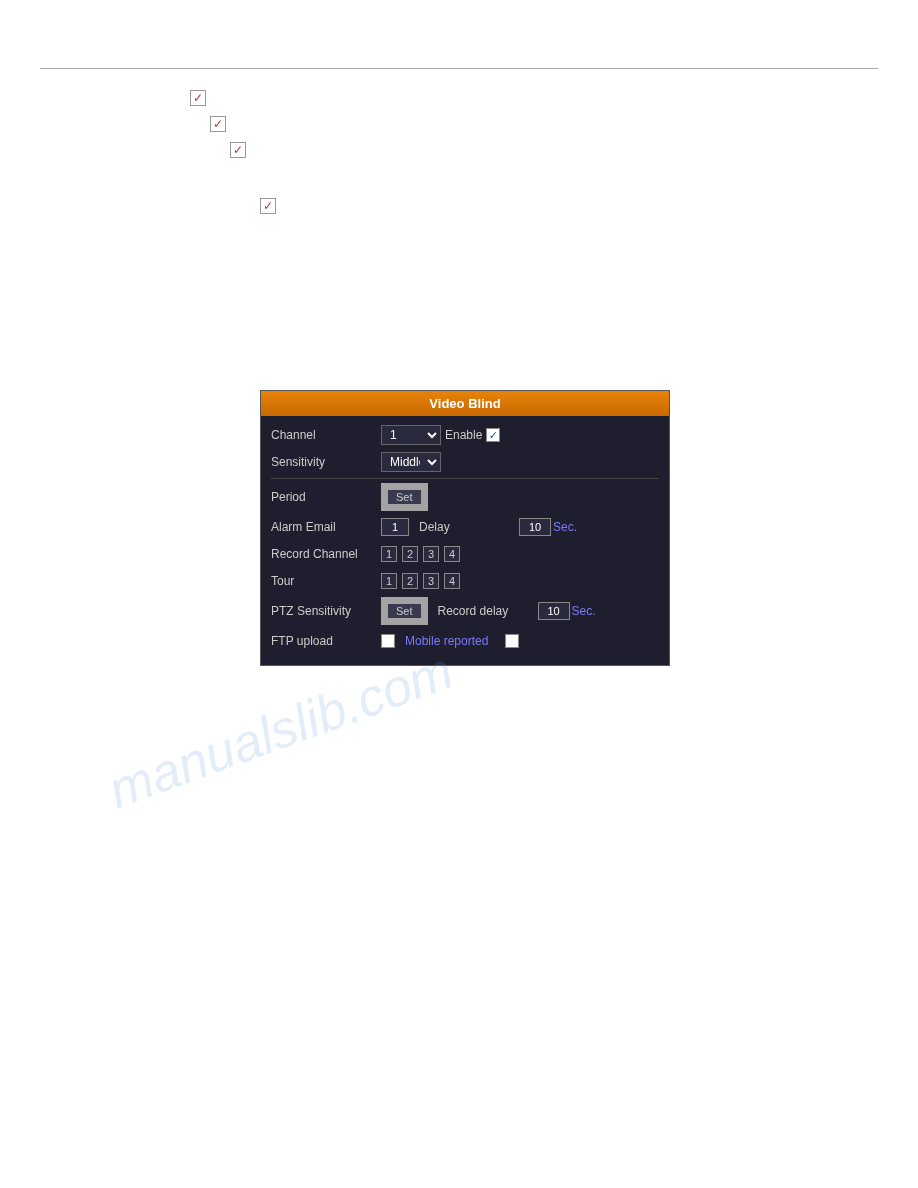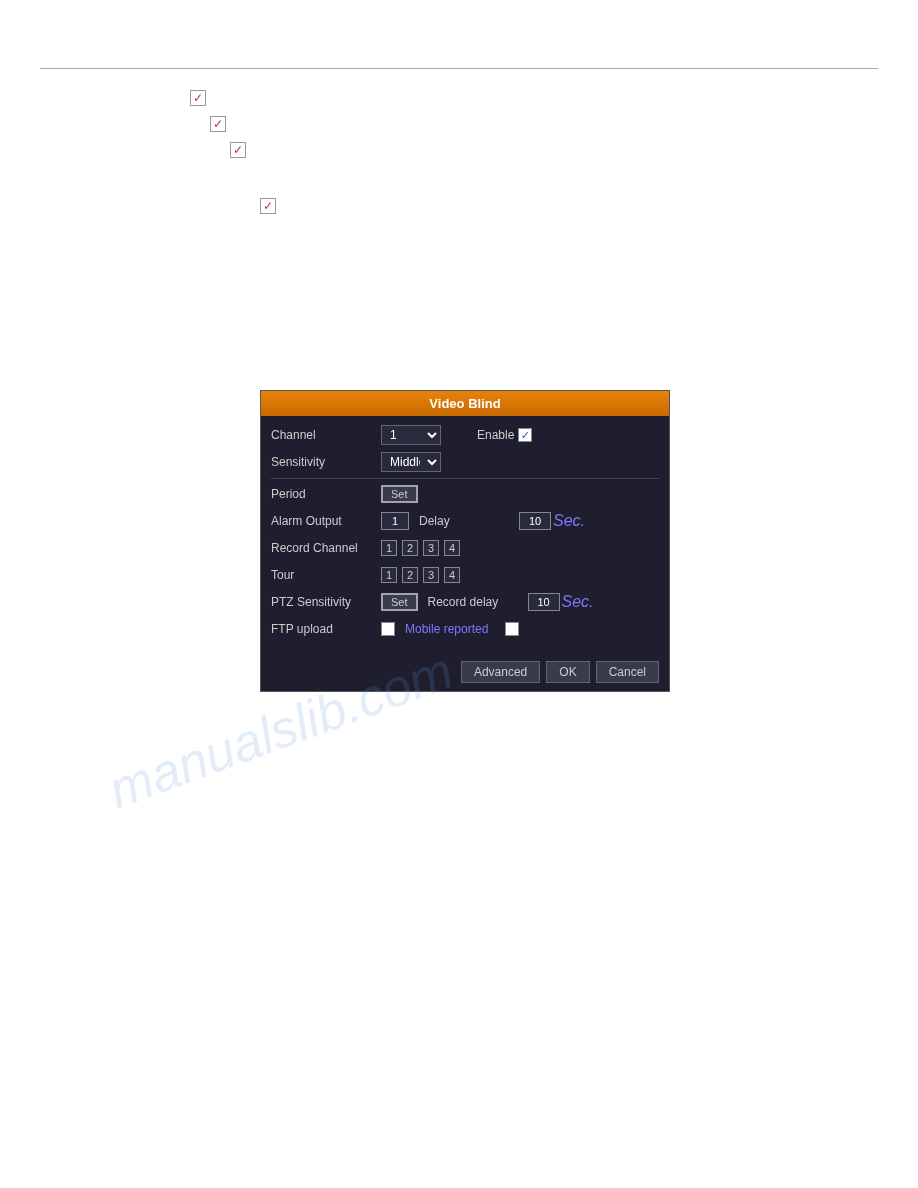--- a/index.html
+++ b/index.html
@@ -124,21 +124,21 @@
     }
 
     .cb-checked::after {
       content: '✓';
       font-size: 11px;
       color: #1a5fb4;
     }
 
     .set-btn {
       background: #3a3a4e;
-      border: 2px solid #a3a3a3;
+      border: 7px solid #a3a3a3;
       color: #ccc;
       font-size: 11px;
       padding: 1px 8px;
       cursor: pointer;
     }
 
     .num-box {
       width: 28px;
       height: 18px;
       border: 1px solid #888;
@@ -159,23 +159,22 @@
       color: #ccc;
       display: inline-flex;
       align-items: center;
       justify-content: center;
       font-size: 11px;
       margin-right: 1px;
     }
 
     .sec-text {
       color: #7a7aff;
-      font-size: 16px;
+      font-size: 12px;
       margin-left: 2px;
-      font-style: italic;
     }
 
     .blue-link {
       color: #7a7aff;
       font-size: 12px;
     }
 
     .right-label {
       width: 100px;
       font-size: 12px;
@@ -242,21 +241,21 @@
     <div class="dialog-row">
       <div class="dialog-label">Channel</div>
       <div class="dialog-control">
         <select class="select-box">
           <option>1</option>
           <option>2</option>
           <option>3</option>
           <option>4</option>
         </select>
       </div>
-      <div style="flex:1; display:flex; align-items:center; padding-left:36px;">
+      <div style="flex:1; display:flex; align-items:center; padding-left:4px;">
         <span class="enable-label">Enable</span>
         <div class="cb-small cb-checked"></div>
       </div>
     </div>
 
     <div class="dialog-row">
       <div class="dialog-label">Sensitivity</div>
       <div class="dialog-control">
         <select class="select-box">
           <option>Middle</option>
@@ -267,21 +266,21 @@
     </div>
 
     <hr class="dialog-separator">
 
     <div class="dialog-row">
       <div class="dialog-label">Period</div>
       <button class="set-btn">Set</button>
     </div>
 
     <div class="dialog-row">
-      <div class="dialog-label">Alarm Output</div>
+      <div class="dialog-label">Alarm Email</div>
       <div class="dialog-control">
         <div class="num-box">1</div>
       </div>
       <div style="flex:1; display:flex; align-items:center; padding-left:10px;">
         <span class="right-label">Delay</span>
         <div class="num-box" style="width:32px;">10</div>
         <span class="sec-text">Sec.</span>
       </div>
     </div>
 
@@ -321,20 +320,15 @@
       <div class="dialog-label">FTP upload</div>
       <div class="cb-small"></div>
       <div style="flex:1; display:flex; align-items:center; padding-left:10px;">
         <span class="blue-link" style="width:100px;">Mobile reported</span>
         <div class="cb-small"></div>
       </div>
     </div>
 
   </div>
 
-  <div class="dialog-footer">
-    <button class="footer-btn">Advanced</button>
-    <button class="footer-btn">OK</button>
-    <button class="footer-btn">Cancel</button>
-  </div>
 </div>
 
 <div class="watermark">manualslib.com</div>
 
 </body></html>

